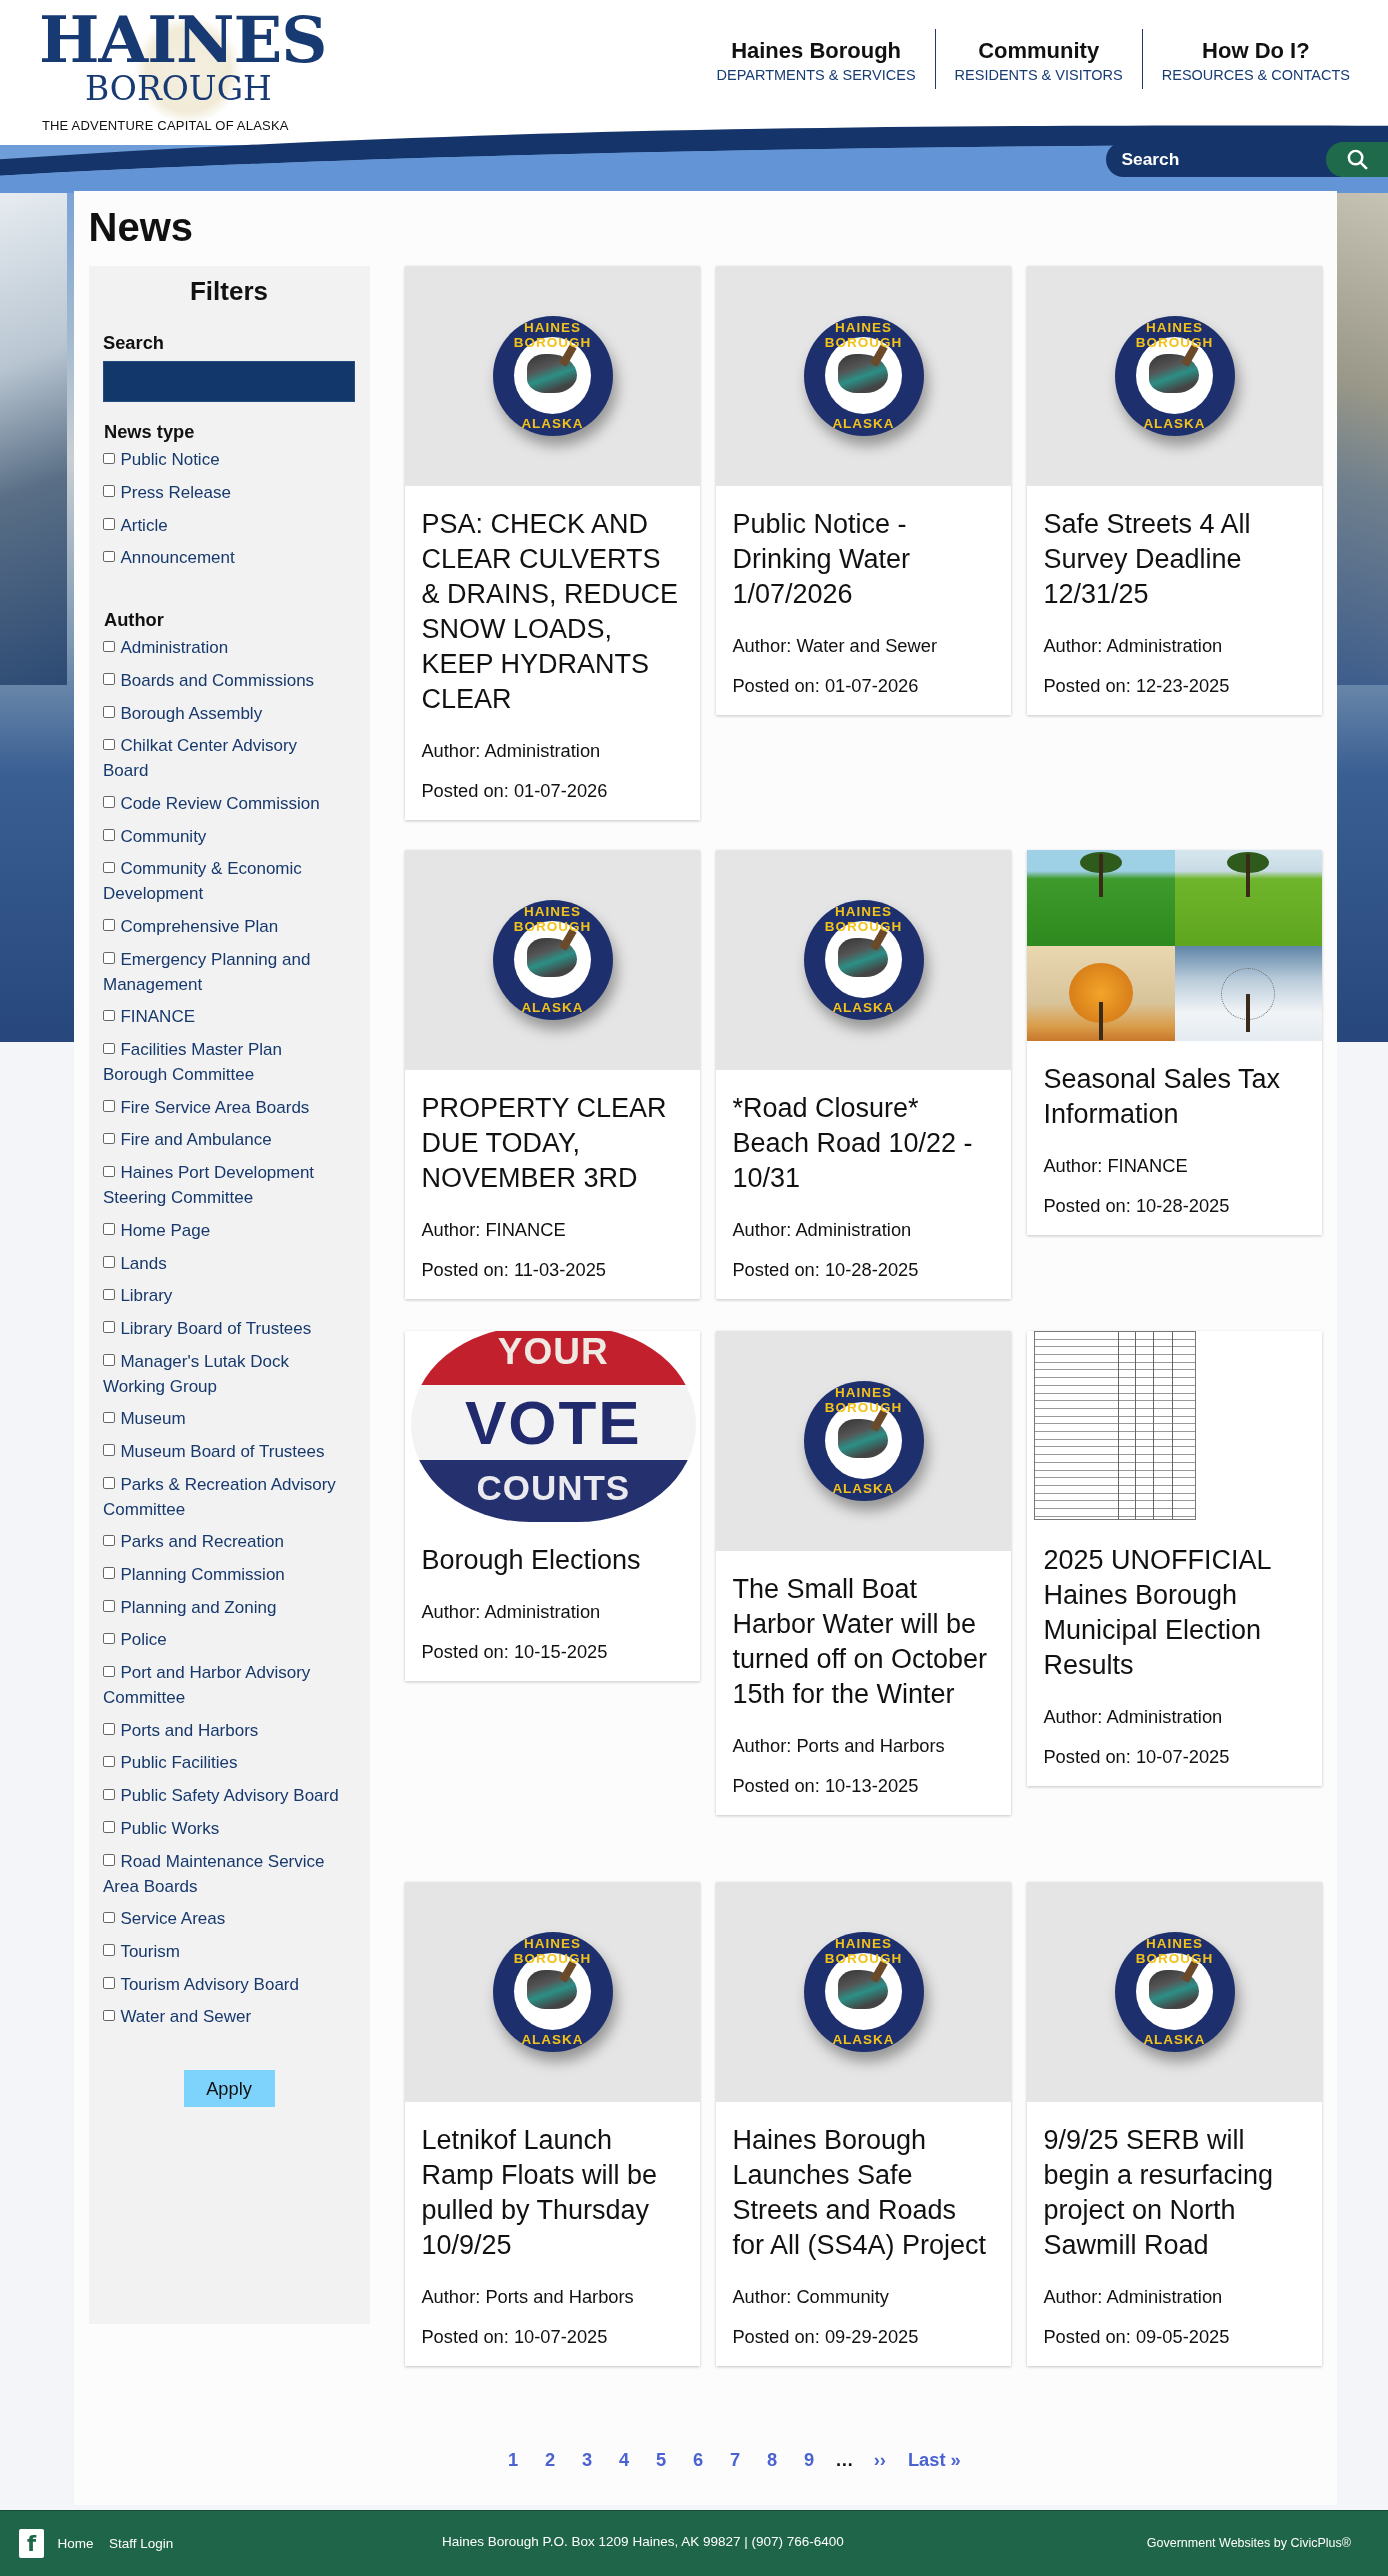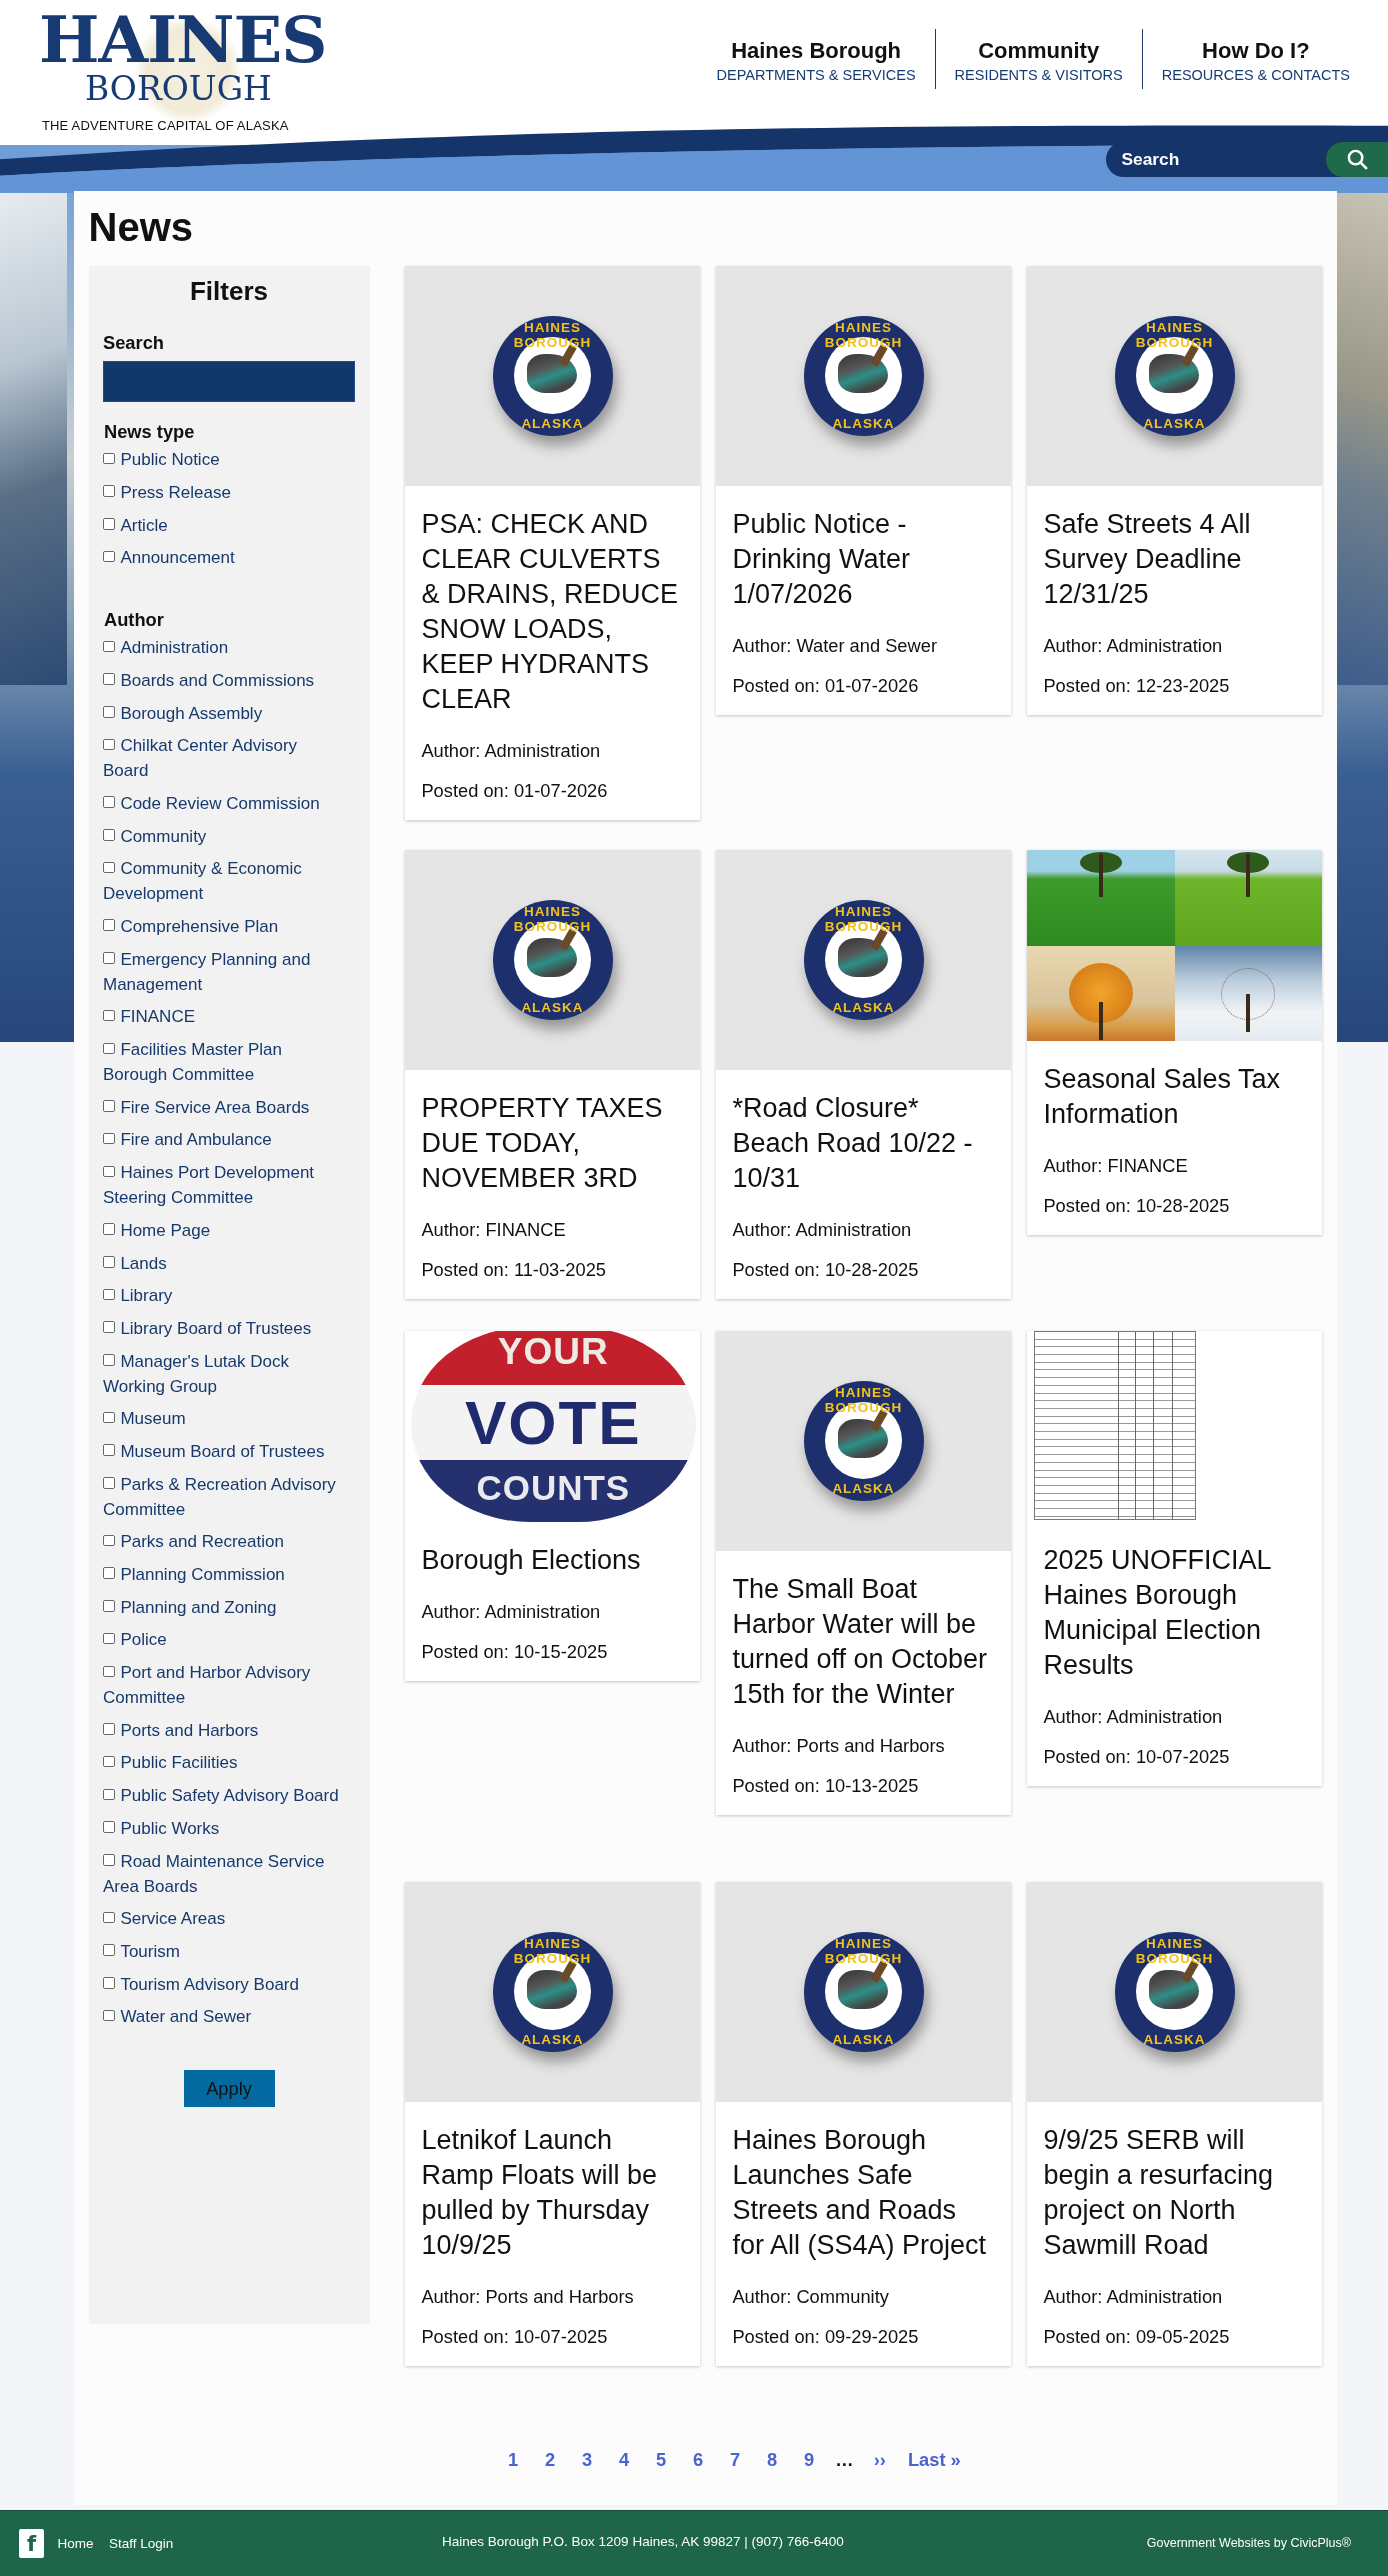--- a/index.html
+++ b/index.html
@@ -98,21 +98,21 @@
   .cb-list { list-style: none; margin-top: 3.9px; }
   .cb-item {
     font-family: "Liberation Sans", sans-serif; font-size: 17px; color: #17396c; line-height: 25px; margin-bottom: 7.7px;
     padding-right: 9.6px;
   }
   .cb-box {
     display: inline-block; width: 11.6px; height: 11.6px; border: 1px solid #666; border-radius: 1.9px; background: #fff;
     margin-right: 5.8px; vertical-align: 1px;
   }
   .apply-btn {
-    display: block; margin: 41px auto 0; width: 91px; height: 37px; background: #0369a1; border: none;
+    display: block; margin: 41px auto 0; width: 91px; height: 37px; background: #7dd3fc; border: none;
     font-family: "Liberation Sans", sans-serif; font-size: 18.3px; color: #111;
   }
   
   .card {
     position: absolute; width: 295px; background: #fff; box-shadow: 0 1px 2.9px rgba(0,0,0,0.22);
   }
   .card-img {
     width: 295px; height: 220px; background: #e5e5e6; position: relative; overflow: hidden;
   }
   .seal {
@@ -345,21 +345,21 @@
 
   <article class="card" style="left:331px; top:659px;">
     <div class="card-img">
       <div class="seal">
           <div class="seal-inner"></div>
           <div class="seal-top">HAINES BOROUGH</div>
           <div class="seal-bot">ALASKA</div>
         </div>
     </div>
     <div class="card-body">
-      <div class="card-title">PROPERTY TAXES DUE TODAY, NOVEMBER 3RD</div>
+      <div class="card-title">PROPERTY CLEAR DUE TODAY, NOVEMBER 3RD</div>
       <div class="card-meta">Author: FINANCE</div>
       <div class="card-meta">Posted on: 11-03-2025</div>
     </div>
   </article>
   <article class="card" style="left:642px; top:659px;">
     <div class="card-img">
       <div class="seal">
           <div class="seal-inner"></div>
           <div class="seal-top">HAINES BOROUGH</div>
           <div class="seal-bot">ALASKA</div>

